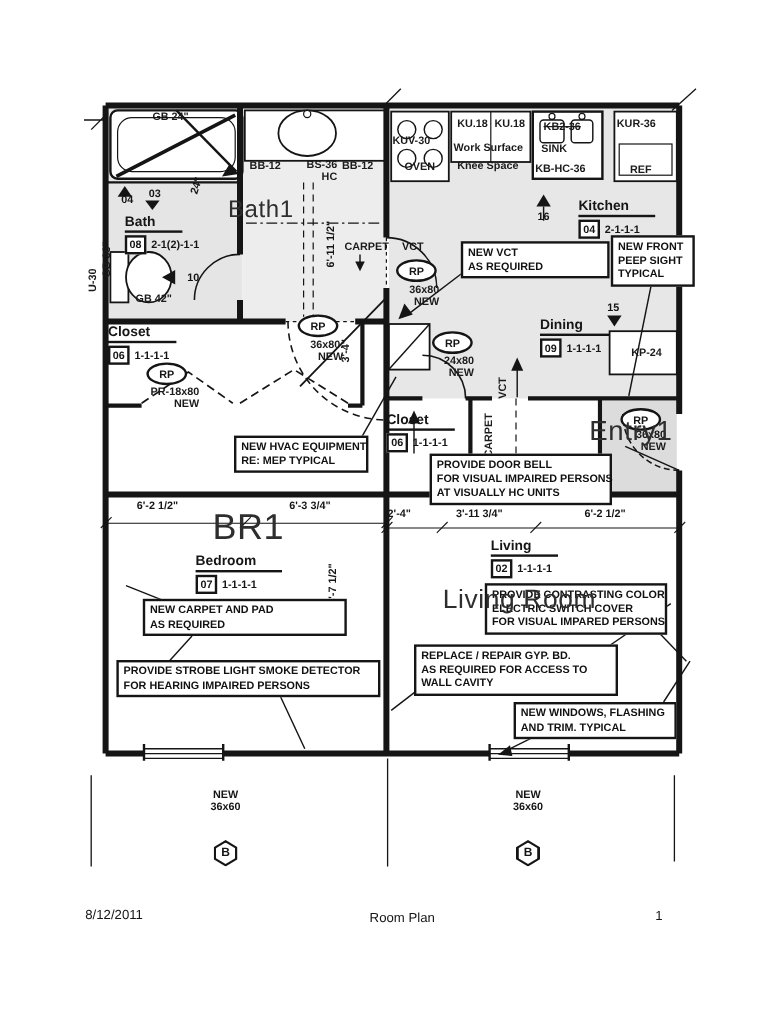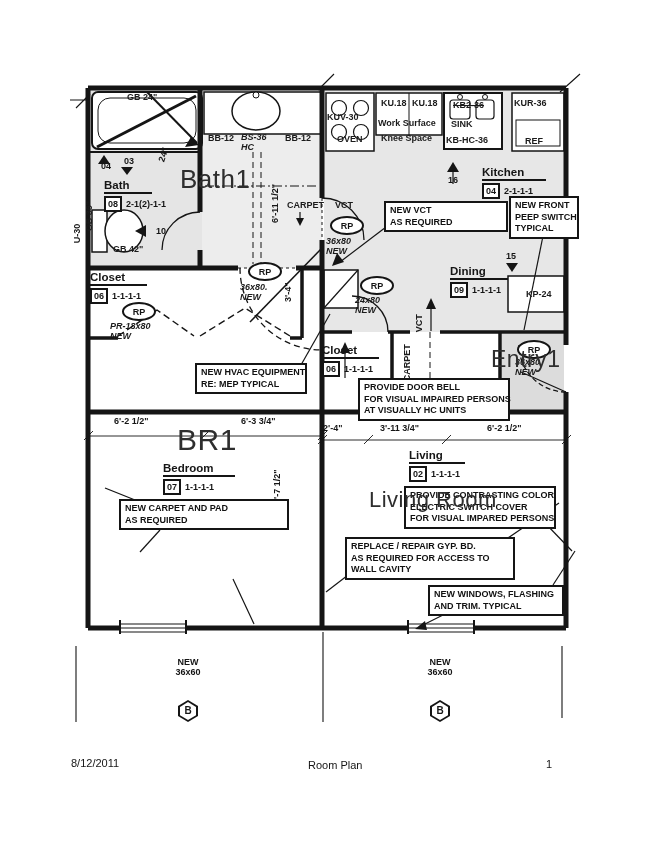--- a/index.html
+++ b/index.html
@@ -1,20 +1,20 @@
 <!DOCTYPE html>
 <html><head>
 <meta charset="utf-8">
 <style>
   html,body{margin:0;padding:0;background:#fff;}
   #canvas{position:relative;width:650px;height:841px;background:#ffffff;overflow:hidden;
           font-family:"Liberation Sans",sans-serif;color:#151515;}
   #plan-svg{position:absolute;left:0;top:0;z-index:1;}
   .lbl{position:absolute;font-size:9px;font-weight:bold;line-height:1.15;white-space:pre;z-index:2;color:#1b1b1b;}
-  .ctr{text-align:left;font-style:italic;}
+  .ctr{text-align:right;}
   .rot{transform-origin:0 100%;transform:rotate(-90deg);}
   .rot72{transform-origin:0 100%;transform:rotate(-72deg);}
   .strike{text-decoration:line-through;}
   .callout{position:absolute;border:2px solid #151515;background:#fff;padding:2px 4px;
            font-size:9px;font-weight:bold;line-height:1.3;white-space:pre;z-index:3;color:#111;}
   .big{position:absolute;z-index:4;color:#2e2e2e;letter-spacing:.5px;white-space:pre;}
   .roomtag{position:absolute;z-index:2;}
   .roomtag .nm{display:inline-block;font-size:11.5px;font-weight:bold;border-bottom:2px solid #151515;padding:0 22px 1px 0;}
   .trow{display:flex;align-items:center;gap:4px;margin-top:2px;}
   .tnum{border:2px solid #151515;font-size:9px;font-weight:bold;padding:0 2px;line-height:12px;background:#fff;}
@@ -263,36 +263,38 @@
         <span class="tcode">1-1-1-1</span>
       </div>
   </div>
 
   <div class="callout" style="left:195px;top:363px;width:100px">NEW HVAC EQUIPMENT
 RE: MEP TYPICAL</div>
   <div class="callout" style="left:358px;top:378px;width:140px">PROVIDE DOOR BELL
 FOR VISUAL IMPAIRED PERSONS
 AT VISUALLY HC UNITS</div>
   <div class="callout" style="left:509px;top:196px;width:58px">NEW FRONT
-PEEP SWITCH
+PEEP SIGHT
 TYPICAL</div>
   <div class="callout" style="left:119px;top:499px;width:158px">NEW CARPET AND PAD
 AS REQUIRED</div>
+  <div class="callout" style="left:97px;top:550px;width:208px">PROVIDE STROBE LIGHT SMOKE DETECTOR
+FOR HEARING IMPAIRED PERSONS</div>
   <div class="callout" style="left:404px;top:486px;width:140px">PROVIDE CONTRASTING COLOR
 ELECTRIC SWITCH COVER
 FOR VISUAL IMPARED PERSONS</div>
   <div class="callout" style="left:428px;top:585px;width:124px">NEW WINDOWS, FLASHING
 AND TRIM. TYPICAL</div>
   <div class="callout" style="left:345px;top:537px;width:158px">REPLACE / REPAIR GYP. BD.
 AS REQUIRED FOR ACCESS TO
 WALL CAVITY</div>
   <div class="callout" style="left:384px;top:201px;width:112px;z-index:2">NEW VCT
 AS REQUIRED</div>
 
-  <div class="big" style="left:180px;top:164px;font-size:26px">Bath1</div>
+  <div class="big" style="left:190px;top:164px;font-size:20px">Bath1</div>
   <div class="big" style="left:491px;top:346px;font-size:23px">Entry1</div>
   <div class="big" style="left:177px;top:423px;font-size:30px">BR1</div>
   <div class="big" style="left:369px;top:487px;font-size:22px">Living Room</div>
 
   <div class="wtag" style="left:164px;top:636px;width:48px">
     <div>NEW
 36x60</div>
     <div class="hex"><i></i><b>B</b></div>
   </div>
   <div class="wtag" style="left:416px;top:636px;width:48px">

